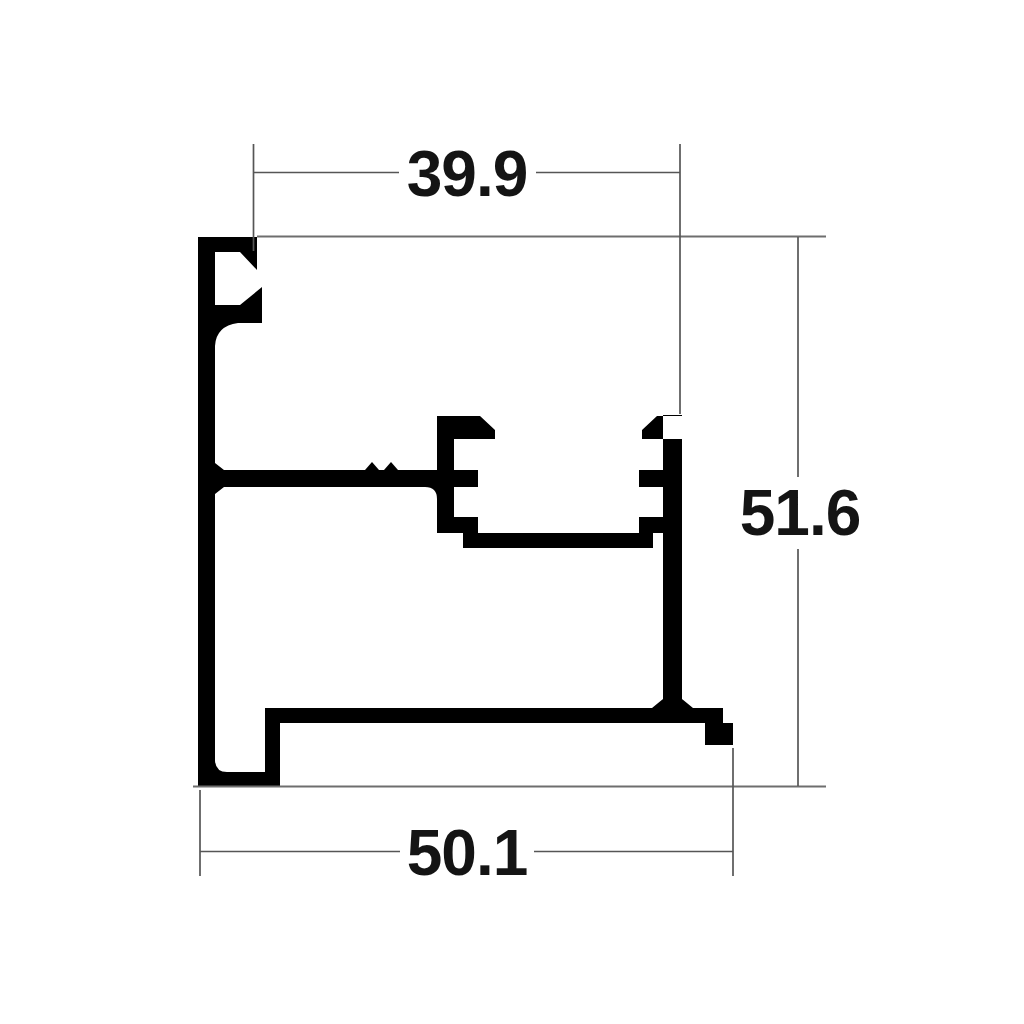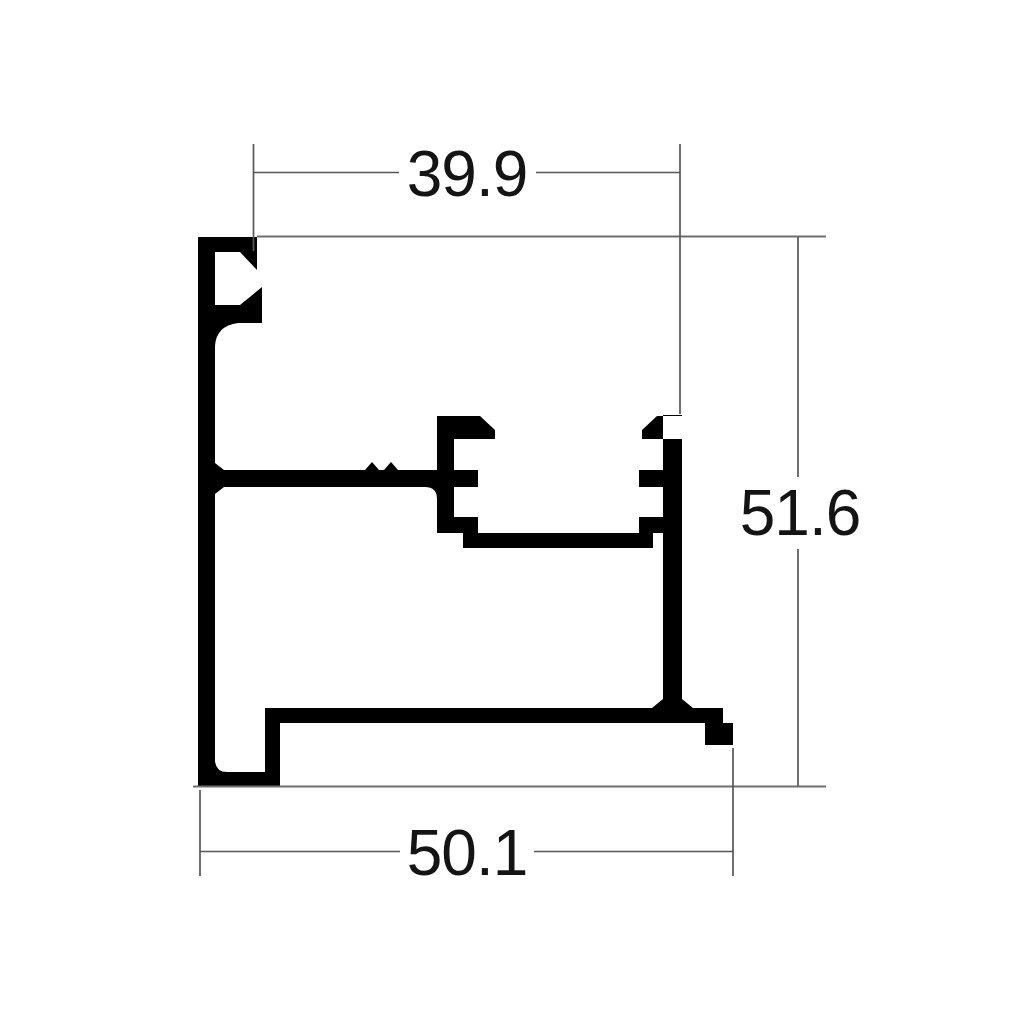--- a/index.html
+++ b/index.html
@@ -7,20 +7,21 @@
     padding: 0;
     background: #ffffff;
   }
   .canvas {
     position: relative;
     width: 1024px;
     height: 1024px;
     background: #ffffff;
     overflow: hidden;
     font-family: "Liberation Sans", "DejaVu Sans", sans-serif;
+    font-weight: bold;
   }
   svg { display: block; }
   .dim-text {
     font-family: "Liberation Sans", "DejaVu Sans", sans-serif;
     font-size: 64px;
     letter-spacing: -1px;
     fill: #141414;
   }
   .thin  { stroke: #565656; stroke-width: 1.7; fill: none; }
   .ref   { stroke: #6e6e6e; stroke-width: 2;   fill: none; }

